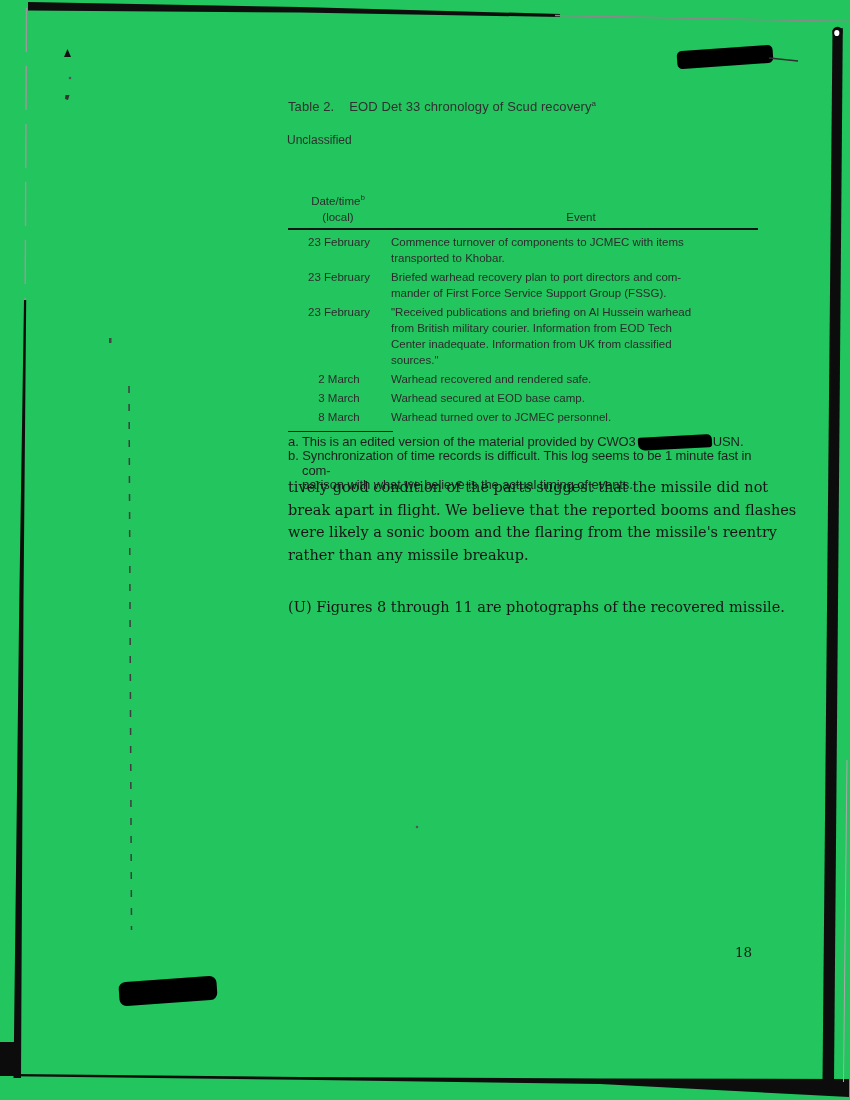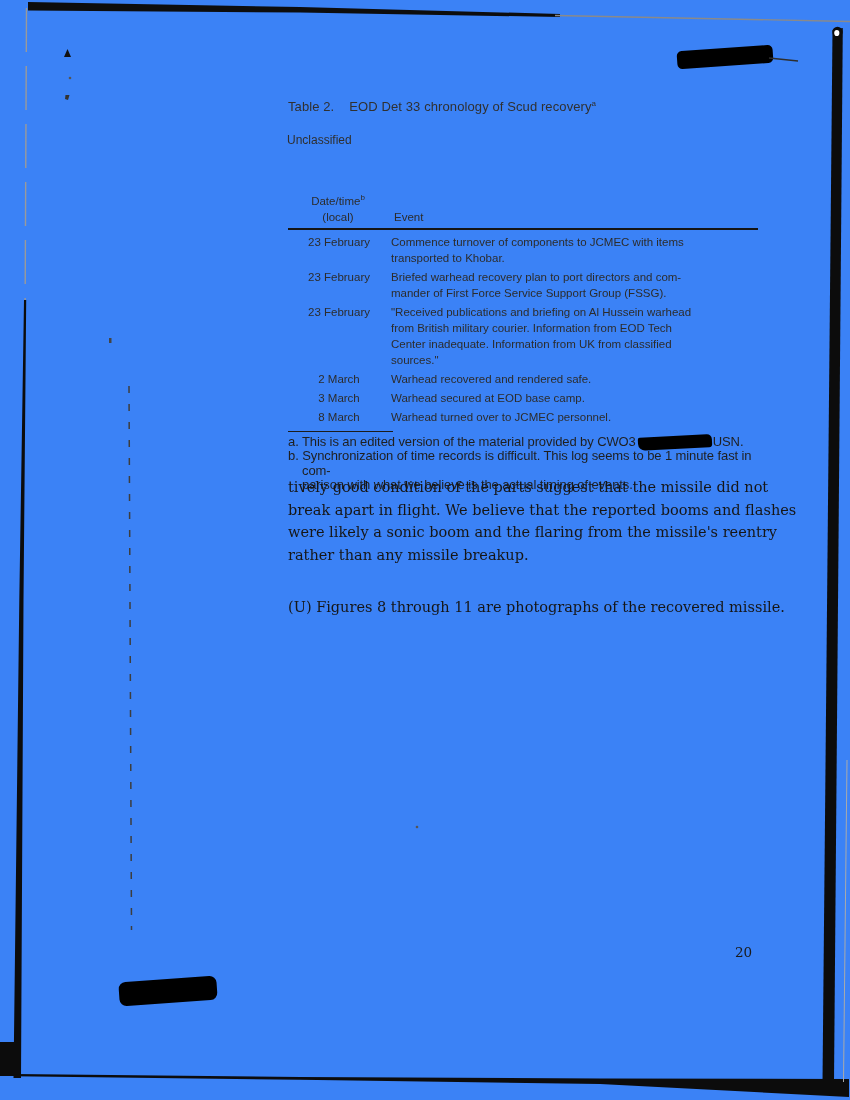--- a/index.html
+++ b/index.html
@@ -1,18 +1,18 @@
 <!DOCTYPE html>
 <html><head>
 <meta charset="utf-8">
 <style>
   html,body { margin:0; padding:0; background:#ffffff; }
   .page {
     position:relative; width:850px; height:1100px;
-    background:#3b82f6; overflow:hidden;
+    background:#22c55e; overflow:hidden;
     font-family:"Liberation Sans", sans-serif;
   }
   .artifacts { position:absolute; left:0; top:0; width:850px; height:1100px; pointer-events:none; }
 
   .table-title {
     position:absolute; left:288px; top:99px;
     font-size:13px; color:#303030; letter-spacing:0.1px;
   }
   .title-prefix { margin-right:15px; }
   sup { font-size:8px; }
@@ -21,21 +21,21 @@
     position:absolute; left:287px; top:133px;
     font-size:12px; color:#2f2f2f;
   }
 
   .data-table {
     position:absolute; left:288px; top:158px; width:480px;
     font-size:11.5px; color:#2c2c2c;margin-top:28px;
   }
   .thead { display:grid; grid-template-columns:100px 1fr; column-gap:6px; margin-top:4px; line-height:16px; }
   .col-date-header { text-align:center; }
-  .col-event-header { text-align:left; align-self:end; }
+  .col-event-header { text-align:center; align-self:end; }
   .header-rule { border:none; border-top:2.5px solid #151515; margin:3px 0 4px 0; width:470px; }
   .trow { display:grid; grid-template-columns:97px 1fr; column-gap:6px; margin-bottom:3px; line-height:16px; }
   .cell-date { padding-left:5px; white-space:nowrap;text-align:center; }
   .cell-event { white-space:pre-line; }
   .footnote-rule { border:none; border-top:1.5px solid #1c1c1c; width:105px; margin:6px 0 3px 0; }
   .footnote {
     font-size:13px; line-height:14.5px; color:#1f1f1f;
     padding-left:14px; text-indent:-14px; width:478px; letter-spacing:-0.1px;
   }
   .fn-text { white-space:pre-line; }
@@ -147,15 +147,15 @@
 parison with what we believe is the actual timing of events.</span>
     </div>
   </div>
 
   <p class="body-para para-1">tively good condition of the parts suggest that the missile did not
 break apart in flight. We believe that the reported booms and flashes
 were likely a sonic boom and the flaring from the missile's reentry
 rather than any missile breakup.</p>
   <p class="body-para para-2">(U)  Figures 8 through 11 are photographs of the recovered missile.</p>
 
-  <div class="page-number">20</div>
+  <div class="page-number">18</div>
 
 </div>
 
 </body></html>

